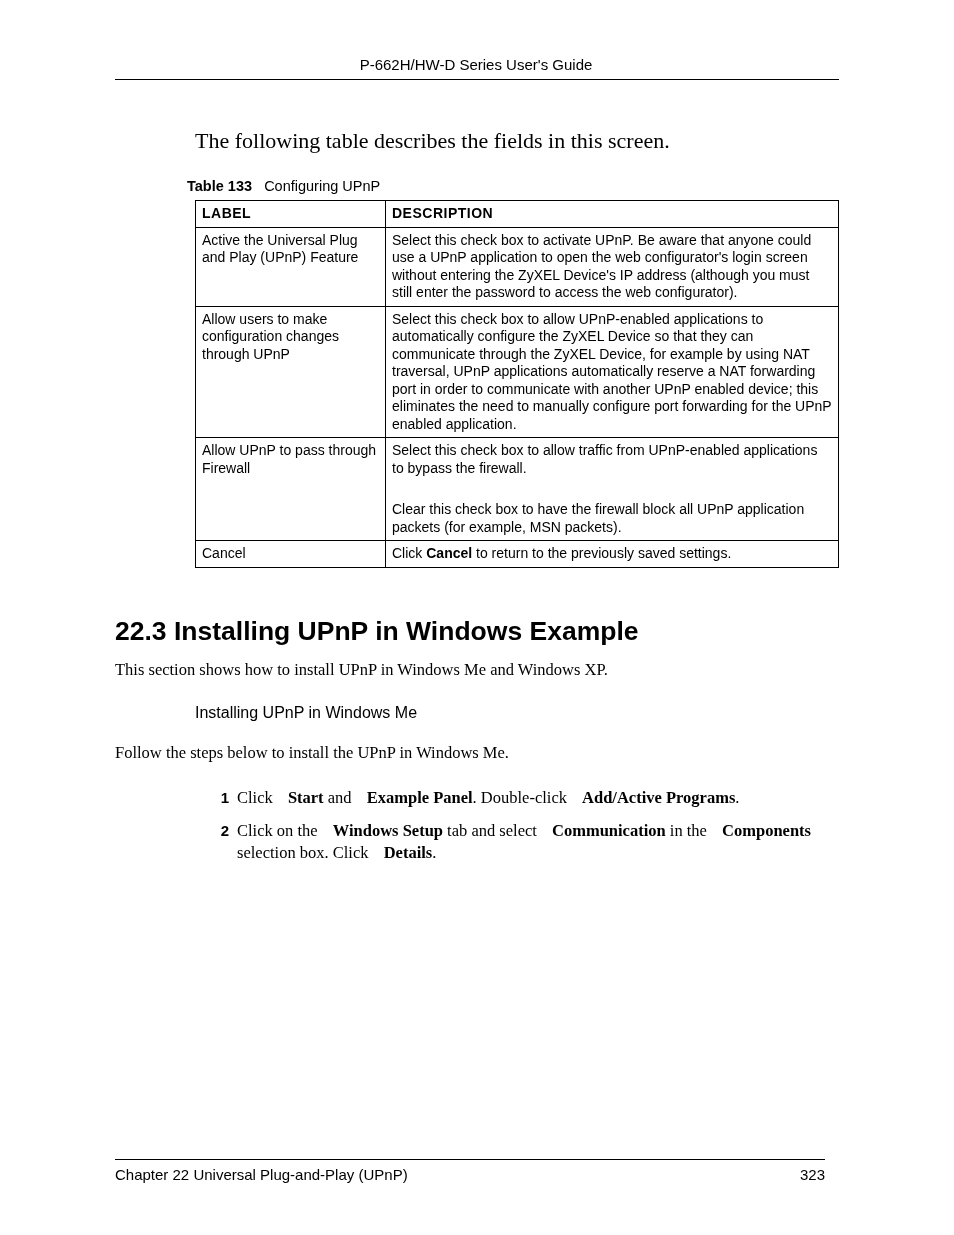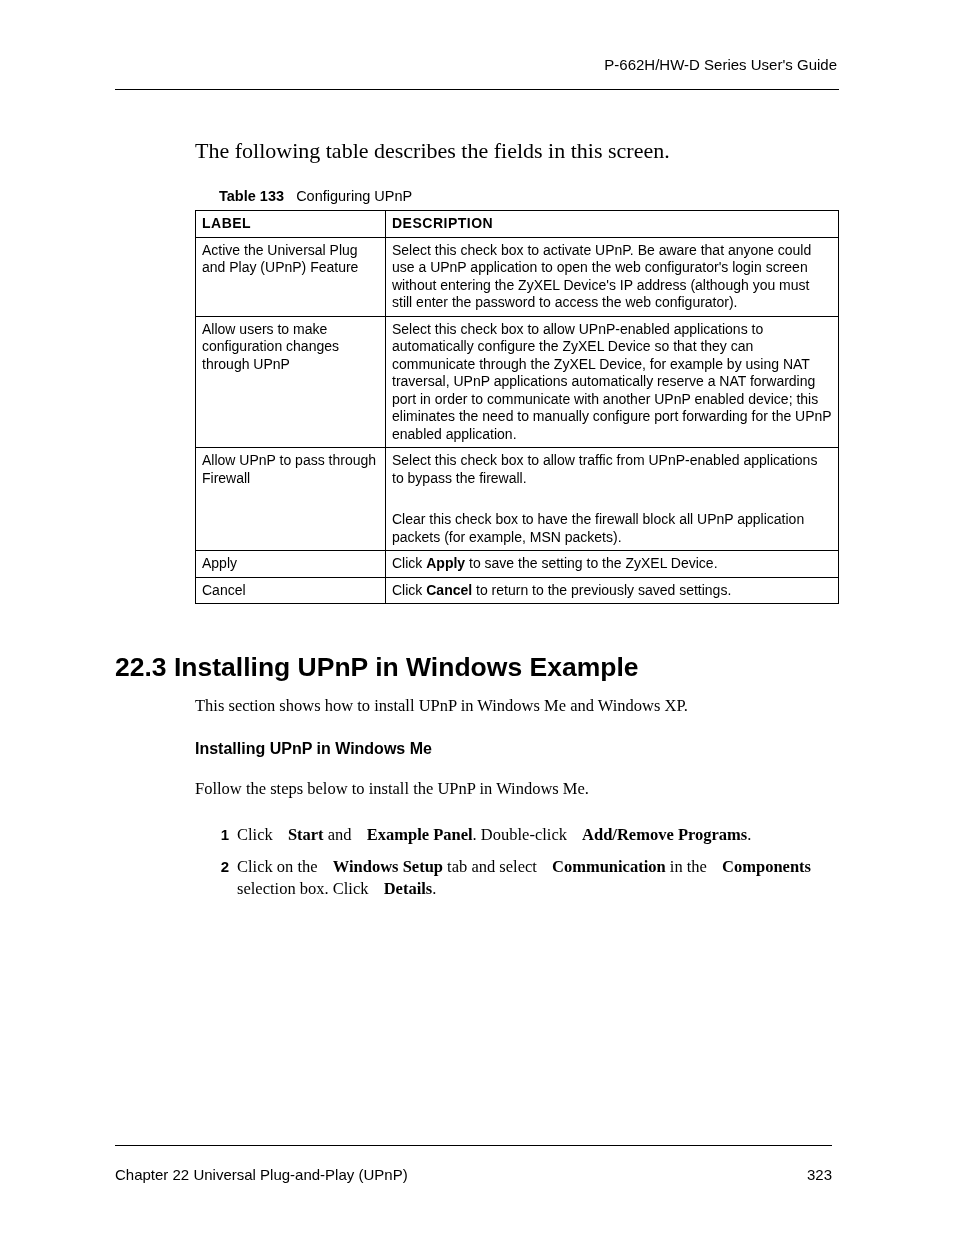--- a/index.html
+++ b/index.html
@@ -15,37 +15,37 @@
       position: relative;
     }
     .page {
       padding: 56px 115px 0 115px;
     }
     .header-line {
       border-bottom: 1.5px solid #000;
       margin-bottom: 6px;
     }
     .header-text {
-      text-align: right;
+      text-align: center;
       font-family: Arial, Helvetica, sans-serif;
       font-size: 15px;
-      margin-bottom: 16px;
+      margin-bottom: 6px;
       padding-right: 2px;
     }
     .intro-text {
       font-family: "Times New Roman", Times, serif;
       font-size: 22px;
       margin-top: 48px;
       margin-left: 80px;
       margin-bottom: 24px;
     }
     .table-caption {
       font-family: Arial, Helvetica, sans-serif;
       font-size: 14.5px;
-      margin-left: 104px;
+      margin-left: 72px;
       margin-bottom: 6px;
     }
     .table-caption .bold {
       font-weight: bold;
     }
     table.config-table {
       border-collapse: collapse;
       width: calc(100% - 80px);
       margin-left: 80px;
       font-family: Arial, Helvetica, sans-serif;
@@ -79,28 +79,27 @@
     .section-heading {
       font-family: Arial, Helvetica, sans-serif;
       font-size: 26.5px;
       font-weight: bold;
       margin-top: 48px;
       margin-bottom: 12px;
     }
     .body-text {
       font-family: "Times New Roman", Times, serif;
       font-size: 16.5px;
-      margin-left: 80px;
       margin-bottom: 24px;
       line-height: 1.3;
     }
     .sub-heading {
       font-family: Arial, Helvetica, sans-serif;
       font-size: 16px;
-      font-weight: bold;
+      font-weight: normal;
       margin-left: 80px;
       margin-bottom: 20px;
     }
     .step-list {
       margin-left: 96px;
       font-family: "Times New Roman", Times, serif;
       font-size: 16.5px;
     }
     .step-item {
       display: flex;
@@ -121,23 +120,23 @@
       flex: 1;
     }
     .step-text .b {
       font-weight: bold;
       margin-left: 11px;
     }
     .footer {
       position: absolute;
       bottom: 52px;
       left: 115px;
-      right: 122px;
+      right: 129px;
       border-top: 1.5px solid #000;
-      padding-top: 20px;
+      padding-top: 6px;
       font-family: Arial, Helvetica, sans-serif;
       font-size: 15px;
       display: flex;
       justify-content: space-between;
     }
     .td-bold {
       font-weight: bold;
     }
   </style>
 </head>
@@ -185,42 +184,38 @@
       <tr>
         <td>Allow UPnP to pass through Firewall</td>
         <td>
           <div class="desc-block">
             <p>Select this check box to allow traffic from UPnP-enabled applications to bypass the firewall.</p>
             <p>Clear this check box to have the firewall block all UPnP application packets (for example, MSN packets).</p>
           </div>
         </td>
       </tr>
       <tr>
-        <td>Apply</td>
-        <td><span>Click </span><span class="td-bold">Apply</span><span> to save the setting to the ZyXEL Device.</span></td>
-      </tr>
-      <tr>
         <td>Cancel</td>
         <td><span>Click </span><span class="td-bold">Cancel</span><span> to return to the previously saved settings.</span></td>
       </tr>
     </tbody>
   </table>
 
   <div class="section-heading">22.3  Installing UPnP in Windows Example</div>
 
   <div class="body-text">This section shows how to install UPnP in Windows Me and Windows XP.</div>
 
   <div class="sub-heading">Installing UPnP in Windows Me</div>
 
   <div class="body-text">Follow the steps below to install the UPnP in Windows Me.</div>
 
   <div class="step-list">
     <div class="step-item">
       <div class="step-num">1</div>
-      <div class="step-text">Click <span class="b">Start</span> and <span class="b">Example Panel</span>. Double-click <span class="b">Add/Remove Programs</span>.</div>
+      <div class="step-text">Click <span class="b">Start</span> and <span class="b">Example Panel</span>. Double-click <span class="b">Add/Active Programs</span>.</div>
     </div>
     <div class="step-item">
       <div class="step-num">2</div>
       <div class="step-text">Click on the <span class="b">Windows Setup</span> tab and select <span class="b">Communication</span> in the <span class="b">Components</span> selection box. Click <span class="b">Details</span>.</div>
     </div>
   </div>
 
 </div>
 
 <div class="footer">

